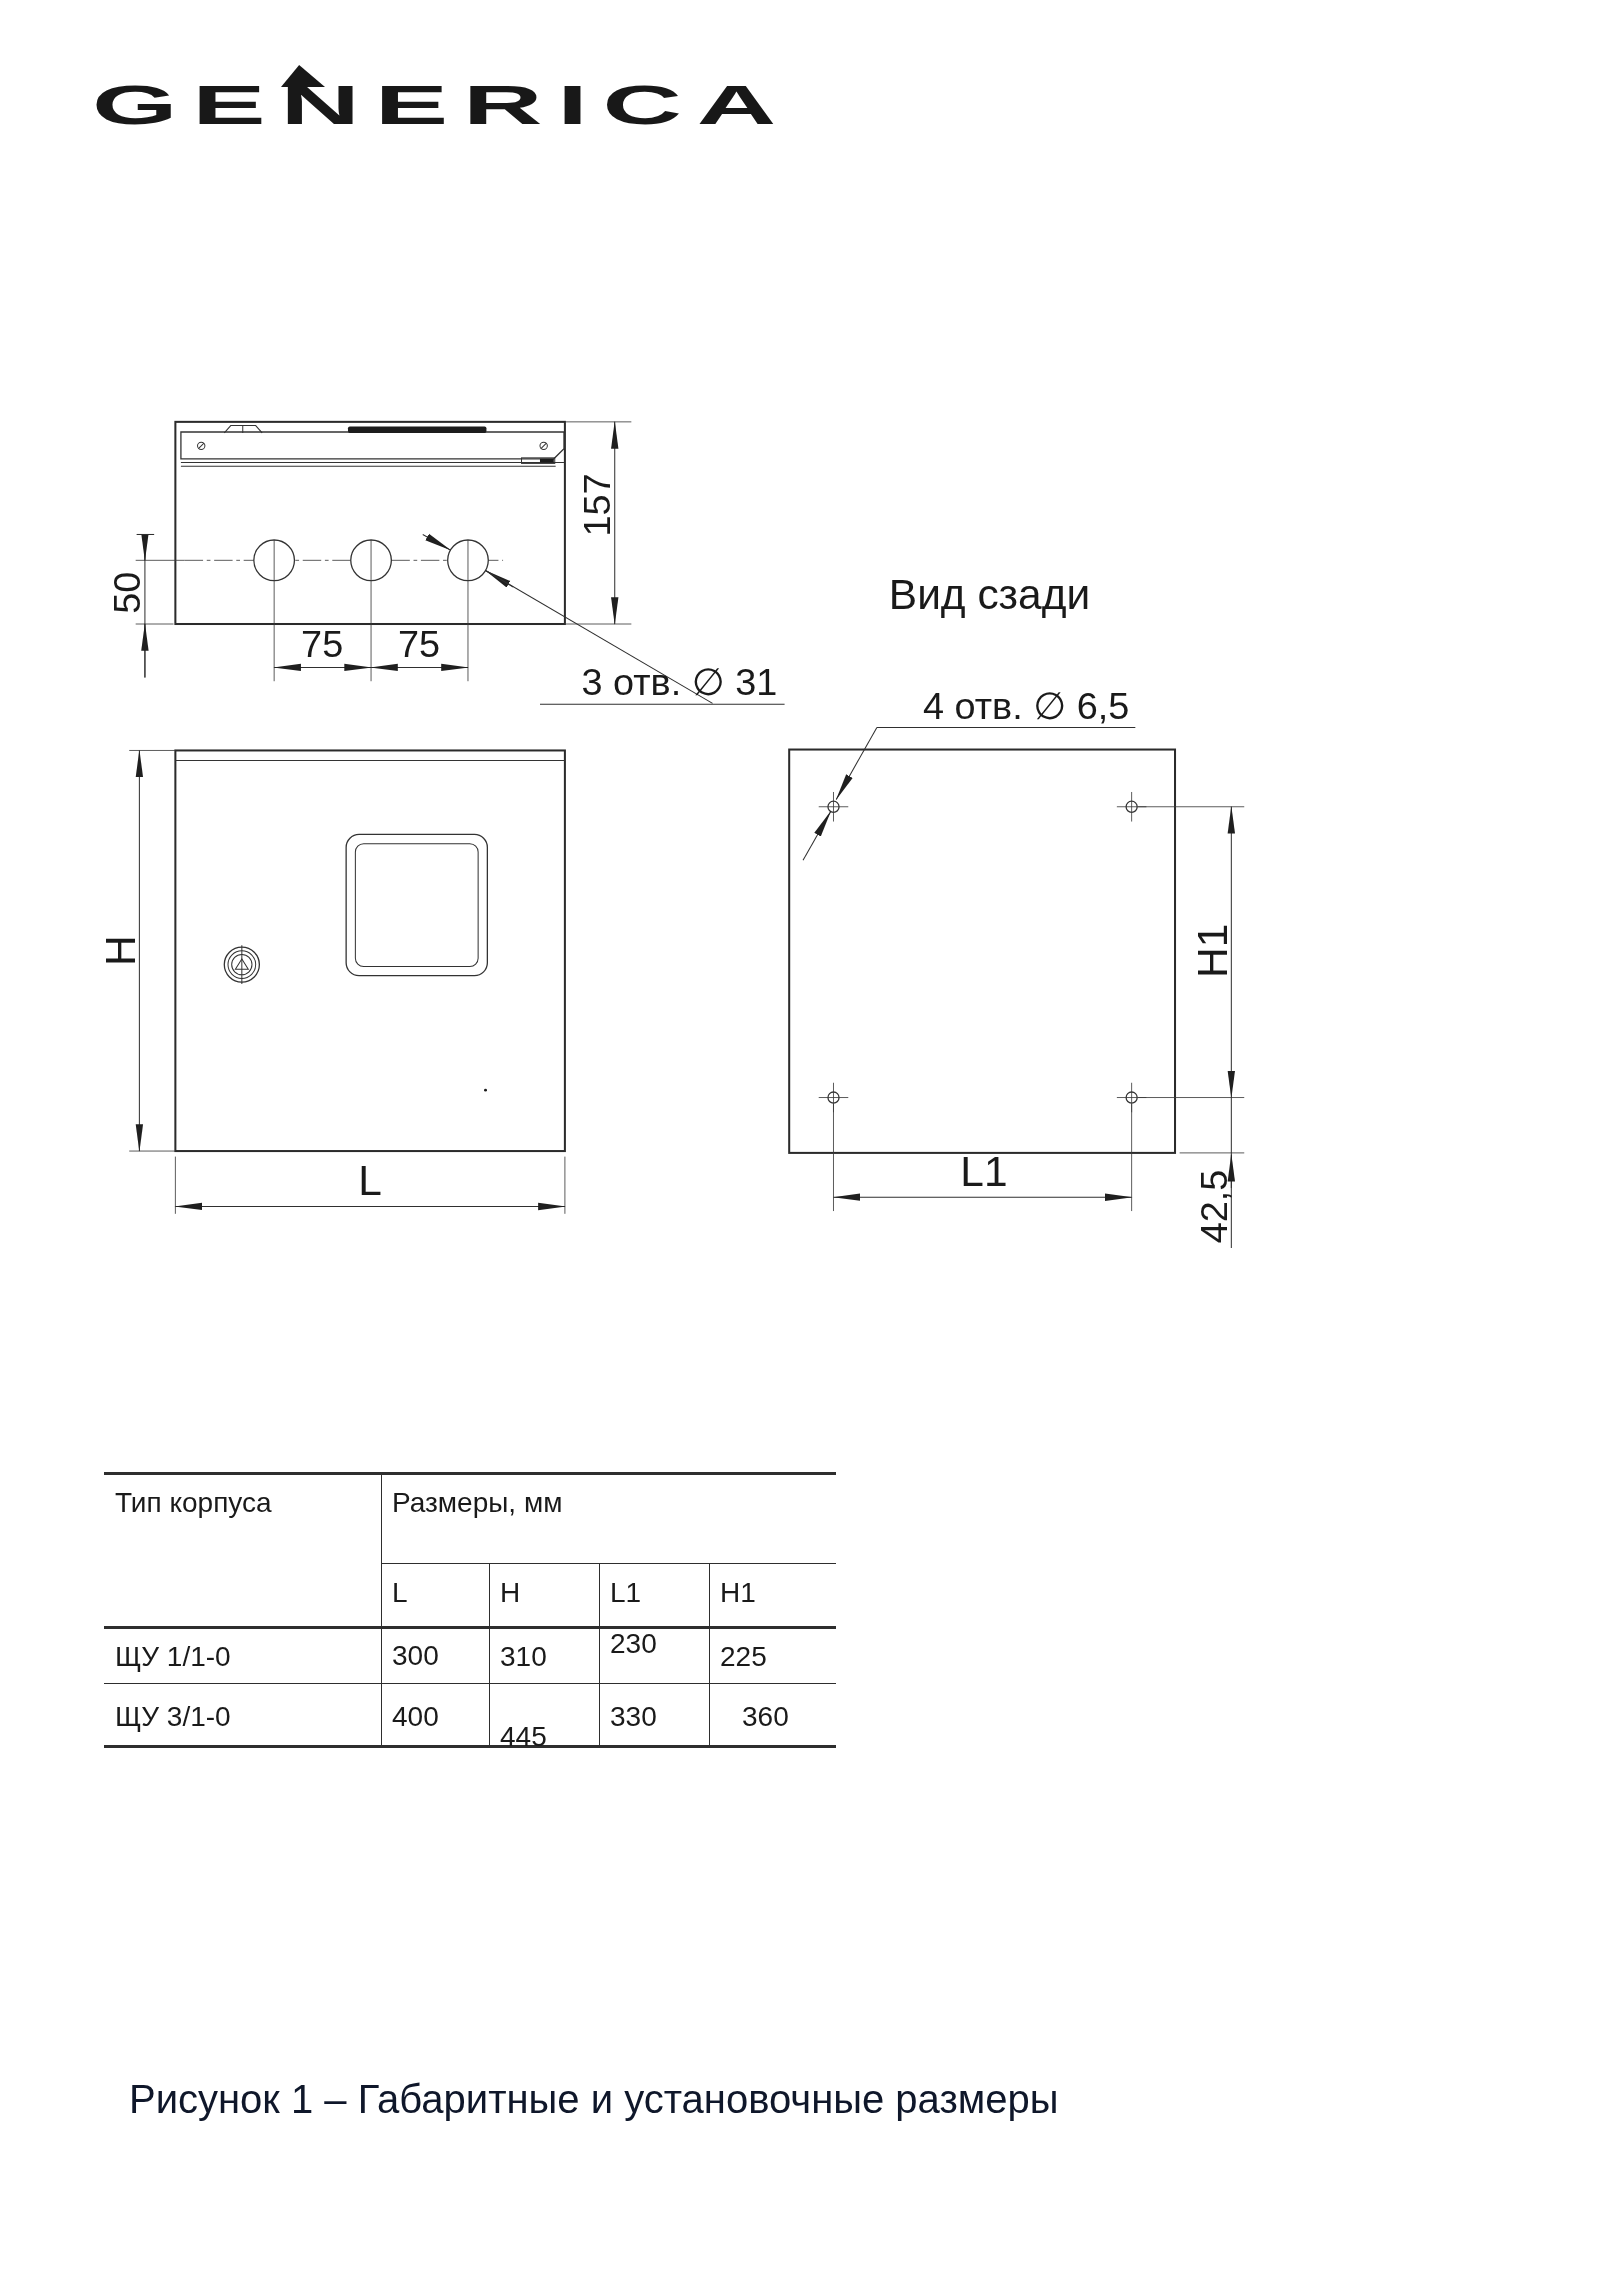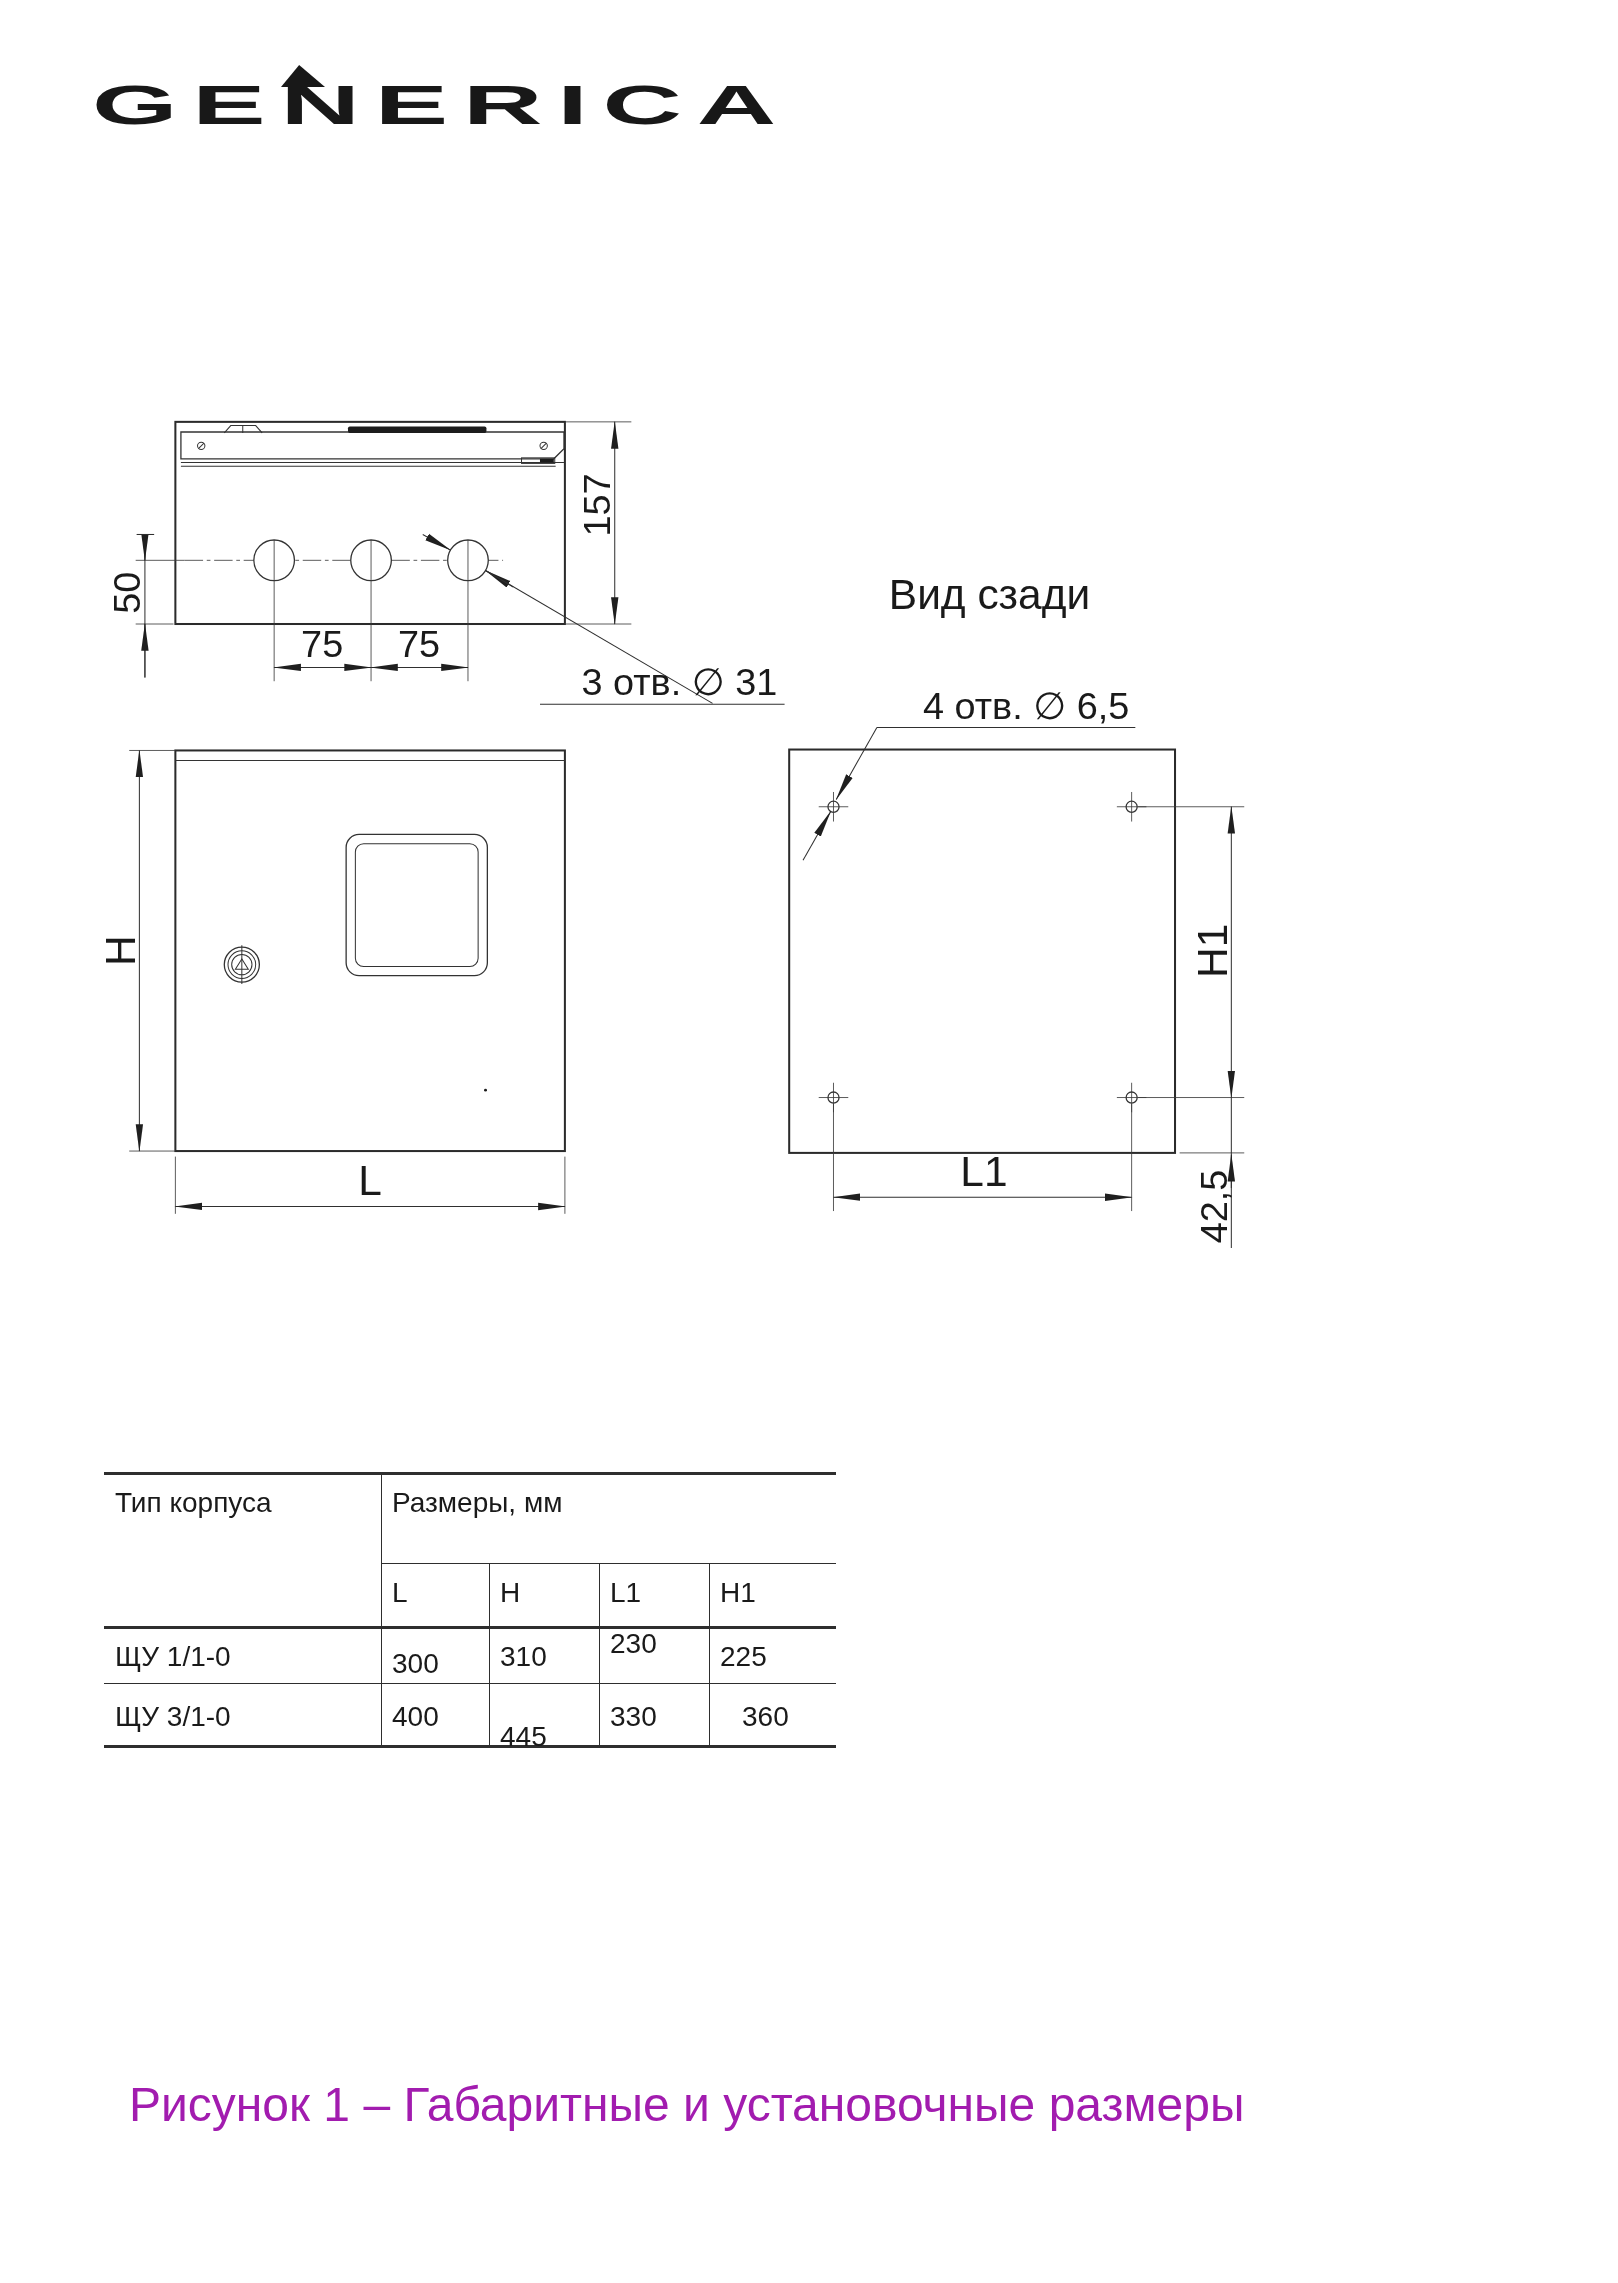--- a/index.html
+++ b/index.html
@@ -21,21 +21,21 @@
   .cl{stroke:#3a3a3a;stroke-width:0.9px;fill:none;}
   .dark{fill:#1c1c1c;stroke:none;}
   .dim{font-size:41px;fill:#1a1a1a;}
   .dimB{font-size:46px;fill:#1a1a1a;}
   
   #tbl{position:absolute;left:104px;top:1472px;width:732px;height:276px;font-size:28px;}
   .hl{position:absolute;background:#2e2e2e;}
   .vl{position:absolute;background:#2e2e2e;}
   .cell{position:absolute;white-space:nowrap;}
   
-  #caption{position:absolute;left:129px;top:2077px;font-size:48px;color:#a21caf;white-space:nowrap;}
+  #caption{position:absolute;left:129px;top:2077px;font-size:40px;color:#0f172a;white-space:nowrap;}
 </style>
 </head>
 <body>
 
 <div id="page">
 
   <div id="logo">GENERICA</div>
   <div id="logo-apex"></div>
 
   <svg id="drw" width="1619" height="1440" viewBox="0 0 1754 1560">
@@ -177,21 +177,21 @@
 
     <div class="cell" style="left:11px;top:14.8px;">Тип корпуса</div>
     <div class="cell" style="left:288px;top:14.8px;">Размеры, мм</div>
 
     <div class="cell" style="left:288px;top:105px;">L</div>
     <div class="cell" style="left:396px;top:105px;">H</div>
     <div class="cell" style="left:506px;top:105px;">L1</div>
     <div class="cell" style="left:616px;top:105px;">H1</div>
 
     <div class="cell" style="left:11px;top:169px;">ЩУ 1/1-0</div>
-    <div class="cell" style="left:288px;top:176px;">300</div>
+    <div class="cell" style="left:288px;top:168px;">300</div>
     <div class="cell" style="left:396px;top:169px;">310</div>
     <div class="cell" style="left:506px;top:156px;">230</div>
     <div class="cell" style="left:616px;top:169px;">225</div>
 
     <div class="cell" style="left:11px;top:229px;">ЩУ 3/1-0</div>
     <div class="cell" style="left:288px;top:229px;">400</div>
     <div class="cell" style="left:396px;top:229px;margin-top:20px;">445</div>
     <div class="cell" style="left:506px;top:229px;">330</div>
     <div class="cell" style="left:638px;top:229px;">360</div>
   </div>

